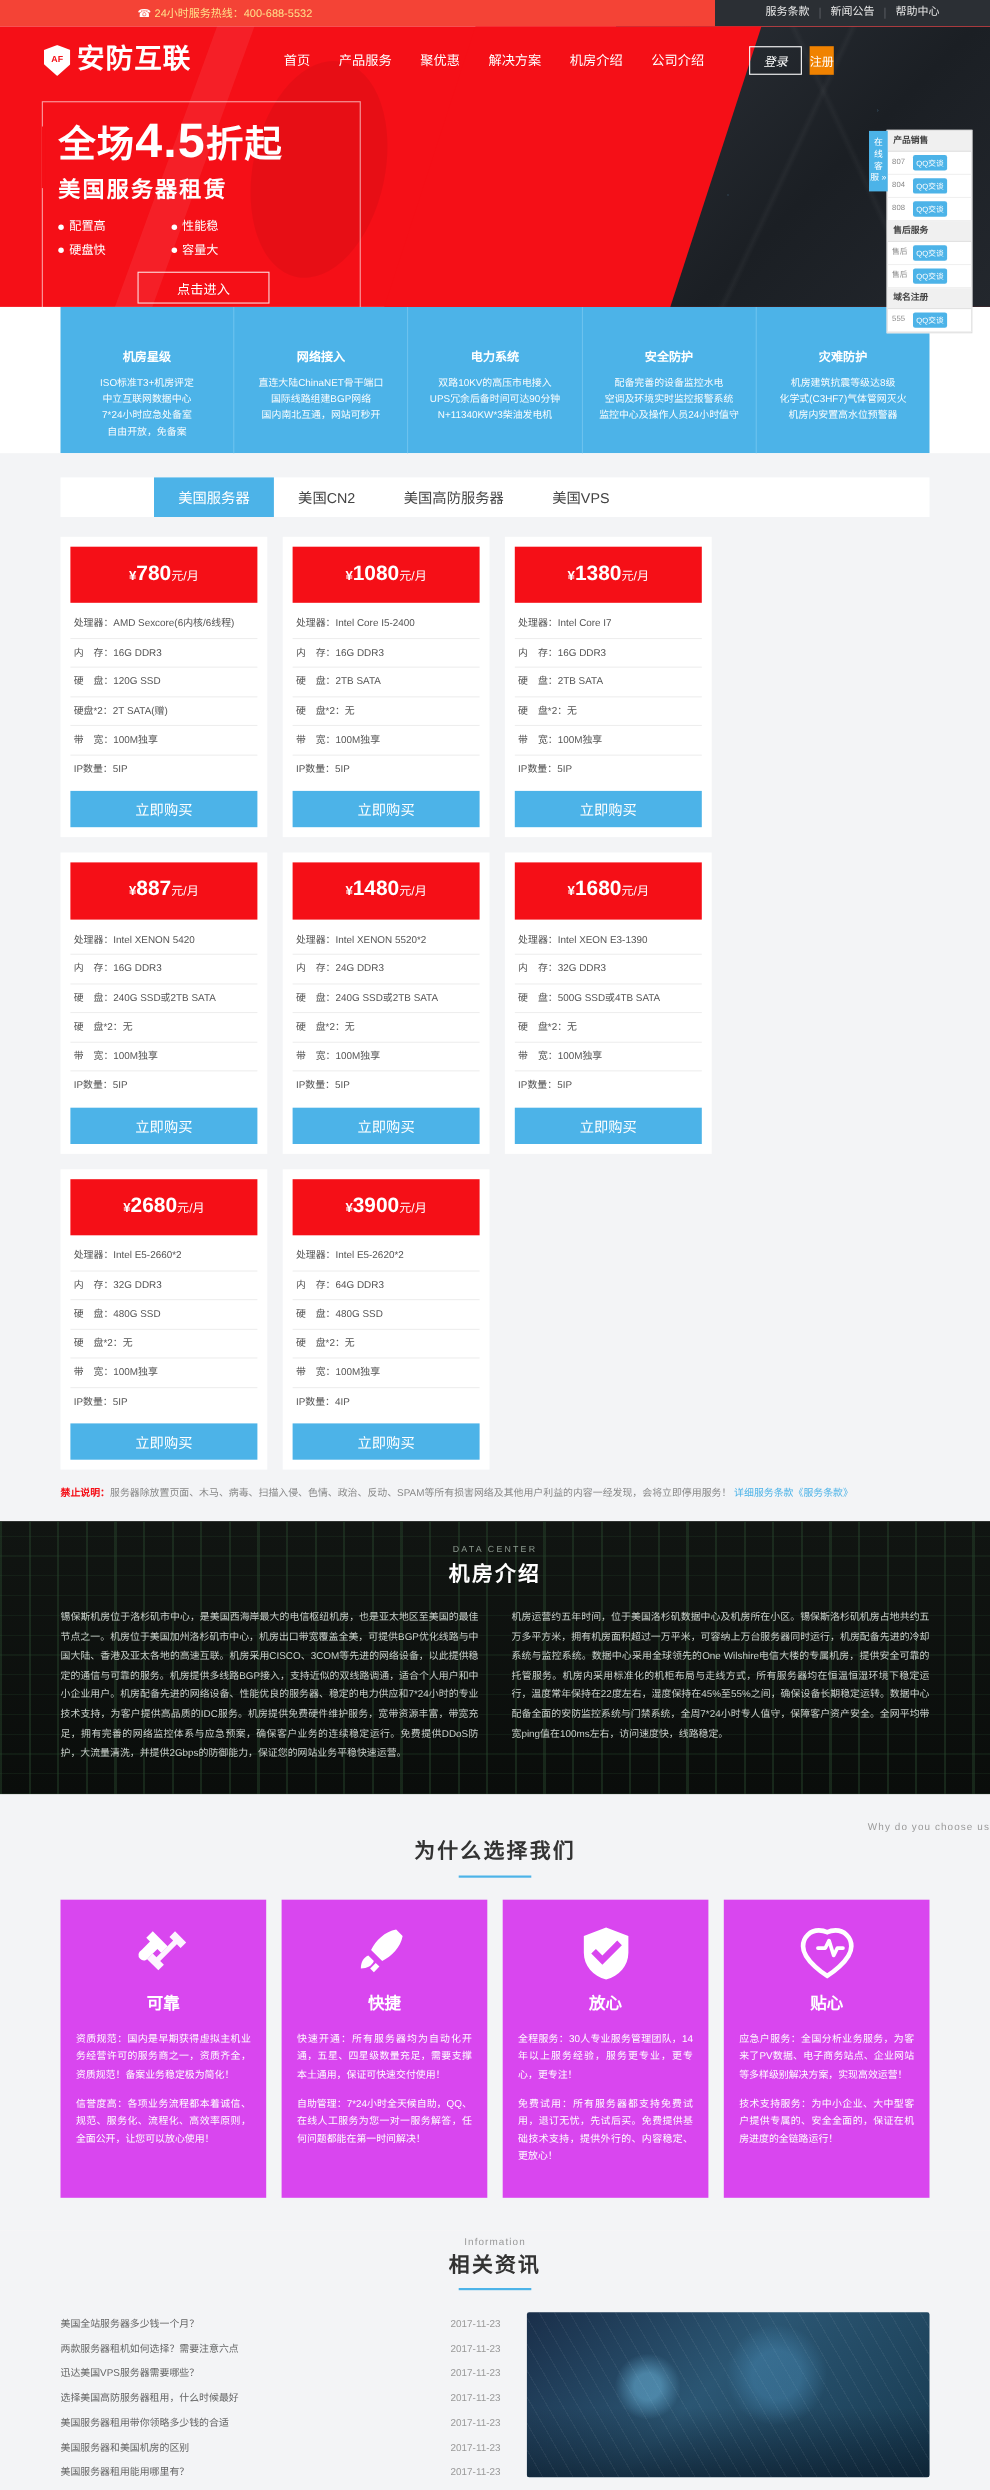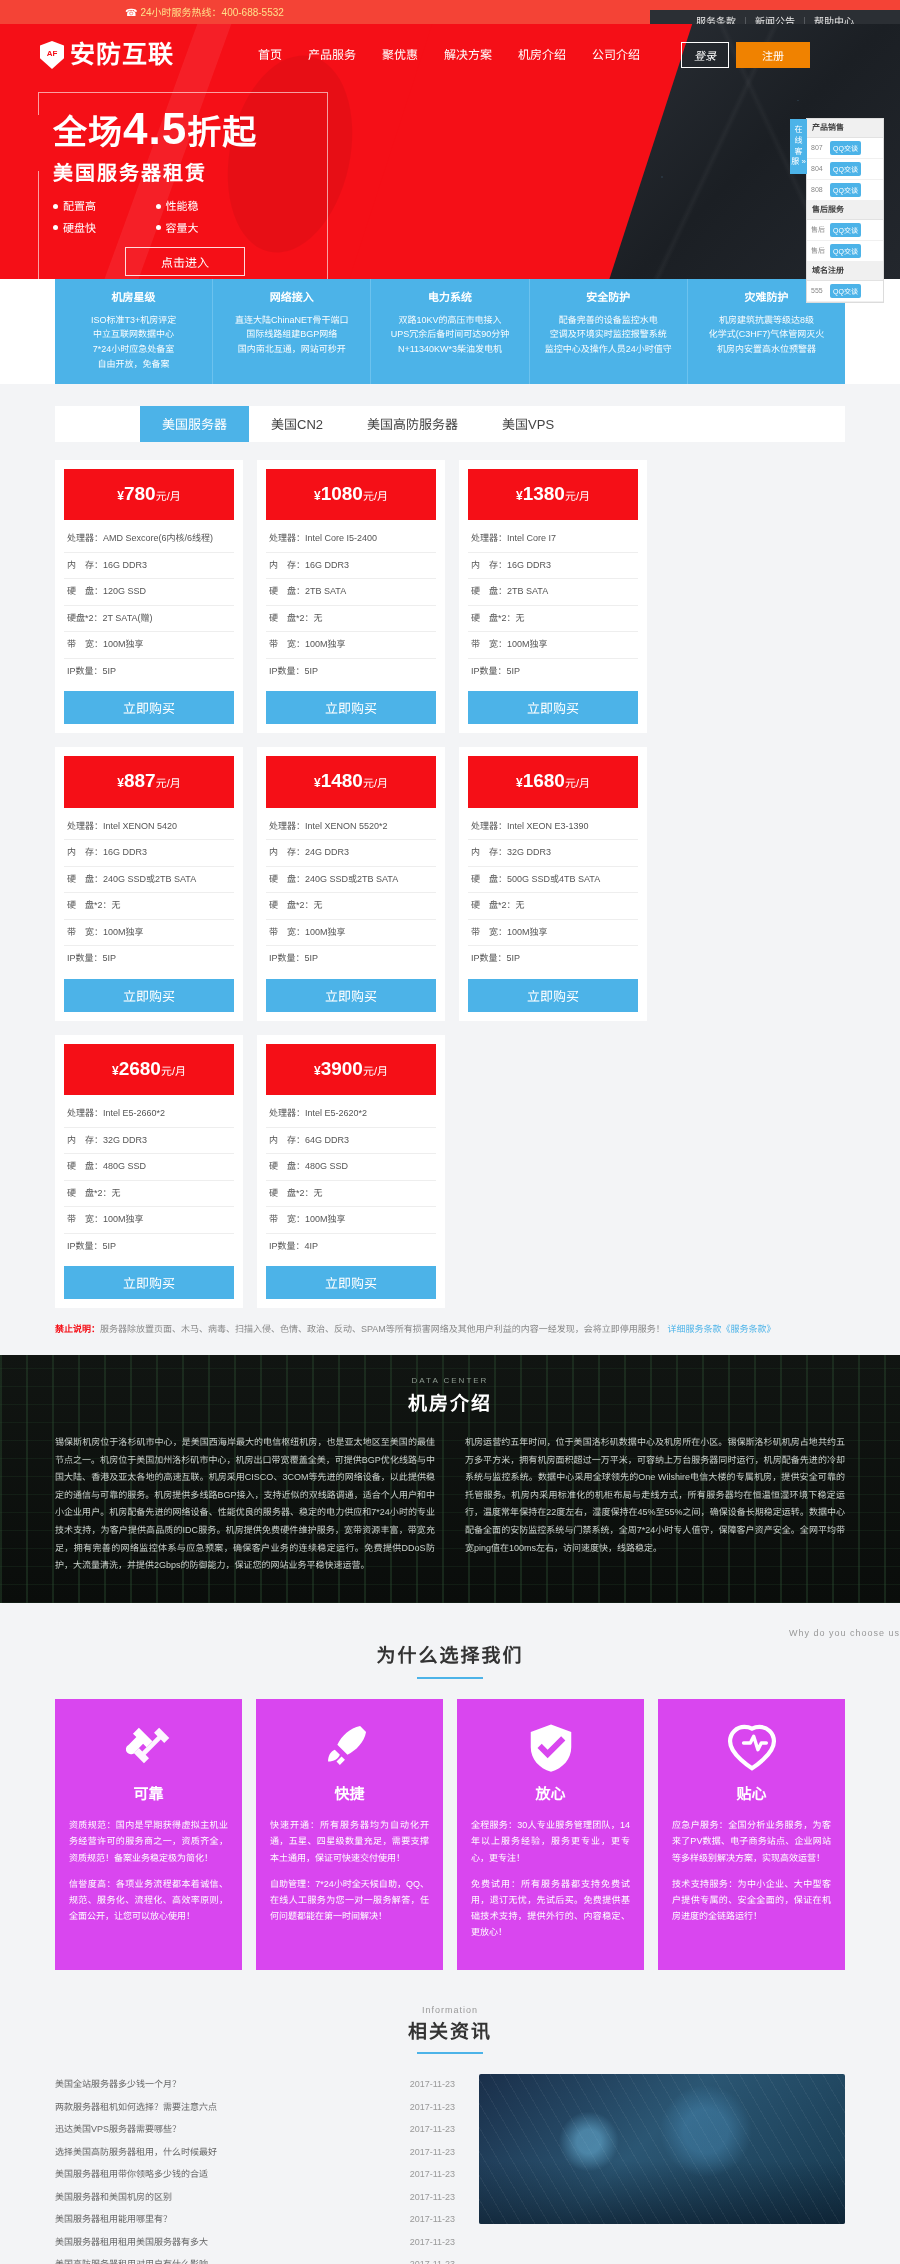--- a/index.html
+++ b/index.html
@@ -15,21 +15,21 @@
   .topbar {
     height:24px; background:#f44336; position:relative;
     display:flex; align-items:center; overflow:hidden;
   }
   .topbar .tb-left {
     position:absolute; left:125px; color:#ffe08a; font-size:10px;
     display:flex; align-items:center; gap:3px; white-space:nowrap;
   }
   .tb-phone-icon { font-size:10px; color:#fff; }
   .topbar .tb-right {
-    position:absolute; right:0; top:10px; height:24px; width:250px;
+    position:absolute; right:0; top:0; height:24px; width:250px;
     background:#2b2f34; display:flex; align-items:center;
     justify-content:center; gap:0;
   }
   .topbar .tb-right a {
     color:#e8e8e8; font-size:10px; text-decoration:none; padding:0 9px;
     border-right:1px solid #55595e; line-height:10px;
   }
   .topbar .tb-right a:last-child { border-right:none; }
 
   
@@ -73,21 +73,21 @@
   .mainnav a {
     color:#fff; text-decoration:none; font-size:12px; padding:0 13px;
     white-space:nowrap;
   }
   .auth { display:flex; gap:7px; margin-left:28px; }
   .btn-login {
     border:1px solid #fff; color:#fff; font-size:11px; padding:4px 12px;
     background:transparent; cursor:pointer; font-family:inherit;font-style:italic;
   }
   .btn-reg {
-    background:#f08200; color:#fff; font-size:11px; padding:5px 26px;
+    background:#f08200; color:#fff; font-size:11px; padding:5px 0;
     border:none; cursor:pointer; font-family:inherit;
   }
 
   .promo { position:relative; z-index:5; margin:6px 0 0 38px; width:290px; }
   .promo-box { border:1px solid rgba(255,255,255,.6); padding:14px 10px 14px 14px; position:relative; }
   .promo-box:before{
     content:""; position:absolute; left:-1px; top:22px; width:3px; height:56px; background:#f50f17;
   }
   .promo-line1 { color:#fff; font-size:34px; font-weight:bold; letter-spacing:1px; line-height:1; white-space:nowrap; }
   .promo-line1 .big { font-size:44px; }
@@ -104,21 +104,21 @@
     padding:5px 0; background:transparent; cursor:pointer; font-family:inherit;
   }
 
   
   .featstrip { display:flex; background:#4cb3e8; width:790px; margin:0 auto; }
   .feat {
     flex:1; padding:10px 6px 12px; text-align:center; color:#fff;
     border-right:1px solid #6cc2ee;
   }
   .feat:last-child { border-right:none; }
-  .feat h4 { font-size:11px; margin-bottom:7px; font-weight:bold; }
+  .feat h4 { font-size:11px; margin-bottom:7px; font-weight:bold;margin-top:28px; }
   .feat p { font-size:9px; line-height:1.65; opacity:.97; }
 
   
   .products { background:#f3f4f6; padding:22px 0 18px; }
   .tabs { display:flex; background:#fff; width:790px; margin:0 auto 18px; height:36px; align-items:stretch; }
   .tab {
     padding:0 22px; display:flex; align-items:center; font-size:13px;
     color:#444; cursor:pointer; background:transparent;
     border:none; font-family:inherit;
   }

